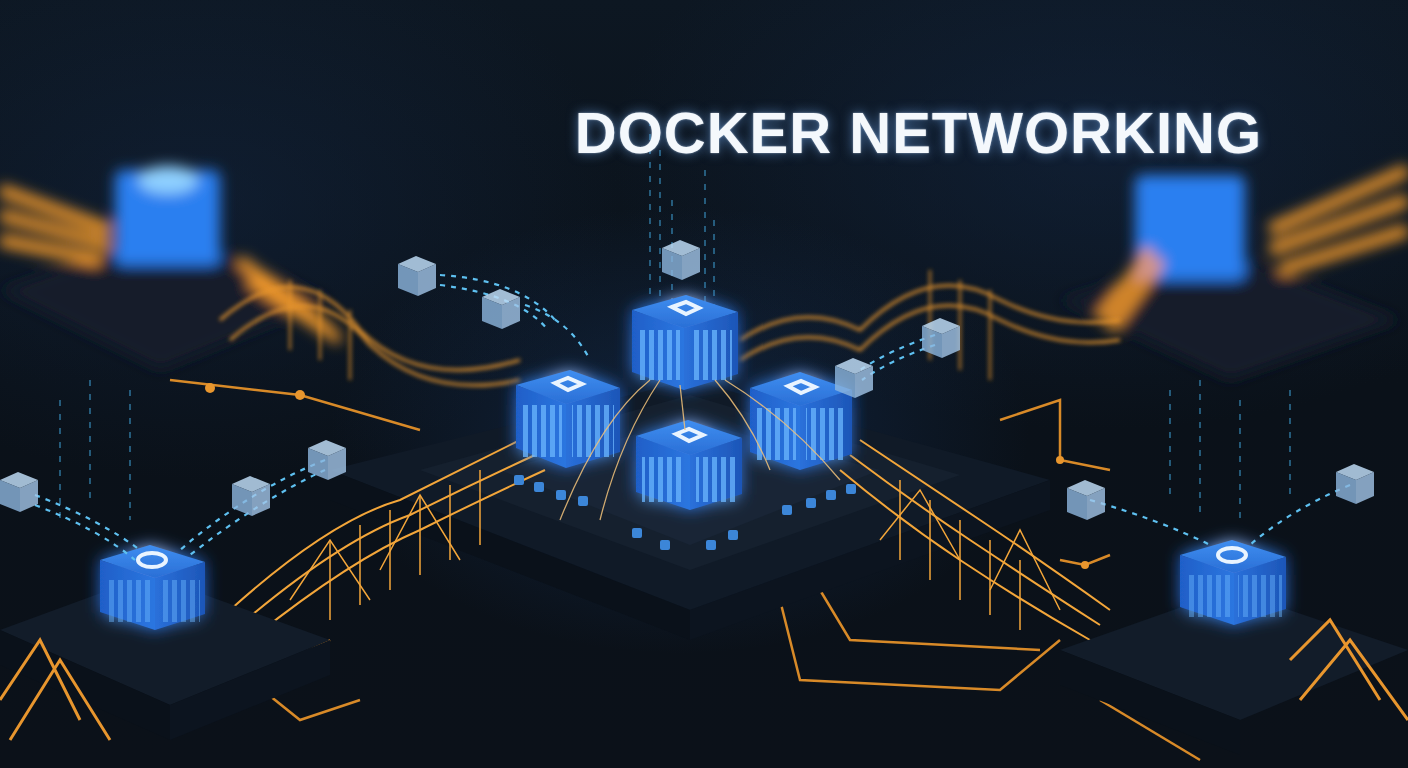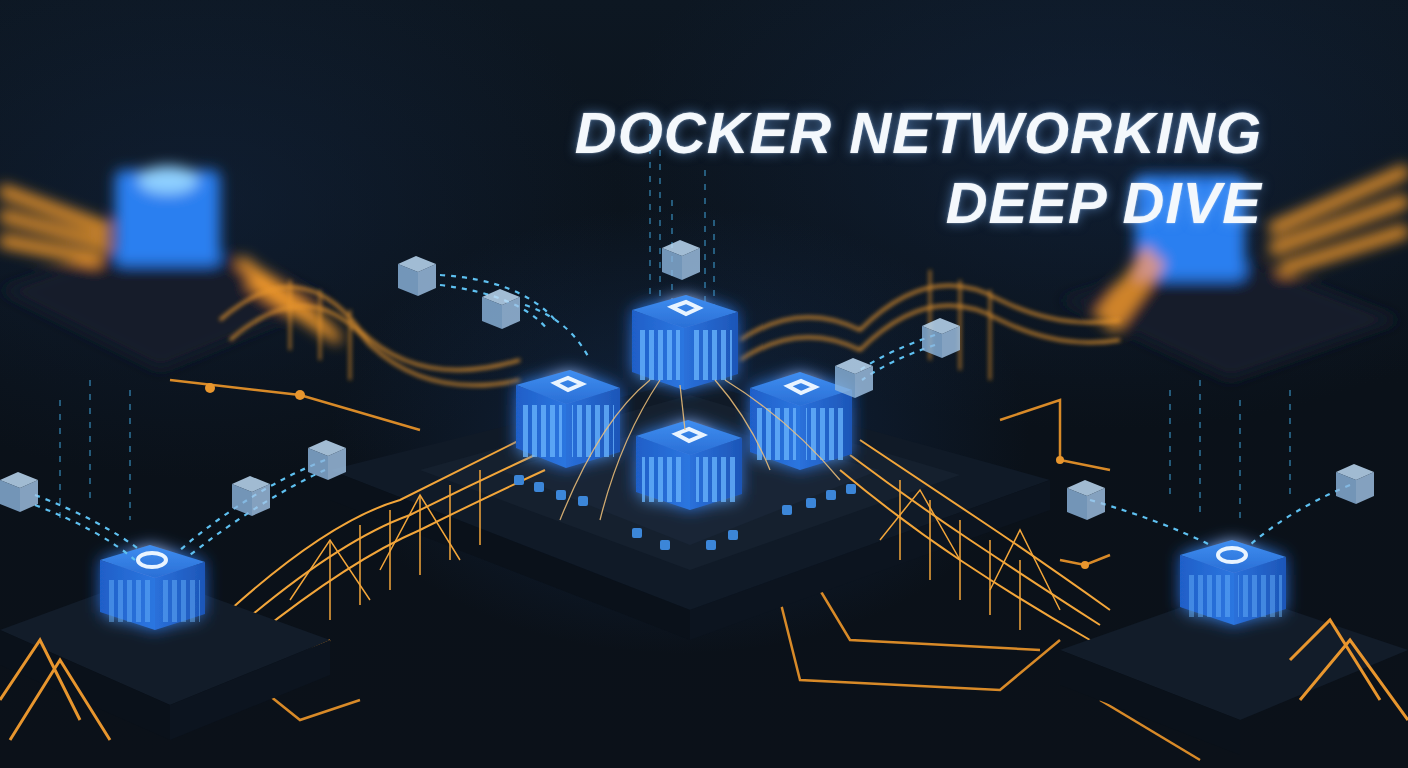--- a/index.html
+++ b/index.html
@@ -7,21 +7,21 @@
   .scene{position:absolute;inset:0;
     background:
       radial-gradient(ellipse 500px 320px at 680px 430px, rgba(30,70,130,0.35), transparent 70%),
       radial-gradient(ellipse 700px 400px at 1100px 150px, rgba(20,40,70,0.5), transparent 70%),
       radial-gradient(ellipse 600px 400px at 200px 200px, rgba(20,40,70,0.45), transparent 70%),
       linear-gradient(180deg,#0d1722 0%,#0a1119 50%,#0b1119 100%);}
   svg.art{position:absolute;left:0;top:0;}
   .title{position:absolute;right:146px;top:98px;text-align:right;color:#f4f8fc;font-weight:700;
     font-size:58px;line-height:70px;letter-spacing:1px;
     text-shadow:0 0 12px rgba(120,180,255,0.55),0 0 2px rgba(255,255,255,0.6);}
-  .title div{white-space:nowrap;font-style:italic;}
+  .title div{white-space:nowrap;}
 </style>
 </head>
 <body>
 
 <div class="scene"></div>
 
 <svg class="art" width="1408" height="768" viewBox="0 0 1408 768">
   <defs>
     <linearGradient id="cubeTop" x1="0" y1="0" x2="0" y2="1">
       <stop offset="0" stop-color="#3f8ef0"></stop>
@@ -297,14 +297,13 @@
     <g transform="translate(1336,464)">
         <polygon points="0,8 18,0 38,8 20,16" fill="#bcd9f3" opacity="0.85"></polygon>
         <polygon points="0,8 20,16 20,40 0,32" fill="#8db6de" opacity="0.8"></polygon>
         <polygon points="20,16 38,8 38,32 20,40" fill="#a3c6e8" opacity="0.8"></polygon>
       </g>
   </g>
 </svg>
 
 <div class="title">
   <div>DOCKER NETWORKING</div>
-  <div>DEEP DIVE</div>
 </div>
 
 </body></html>

